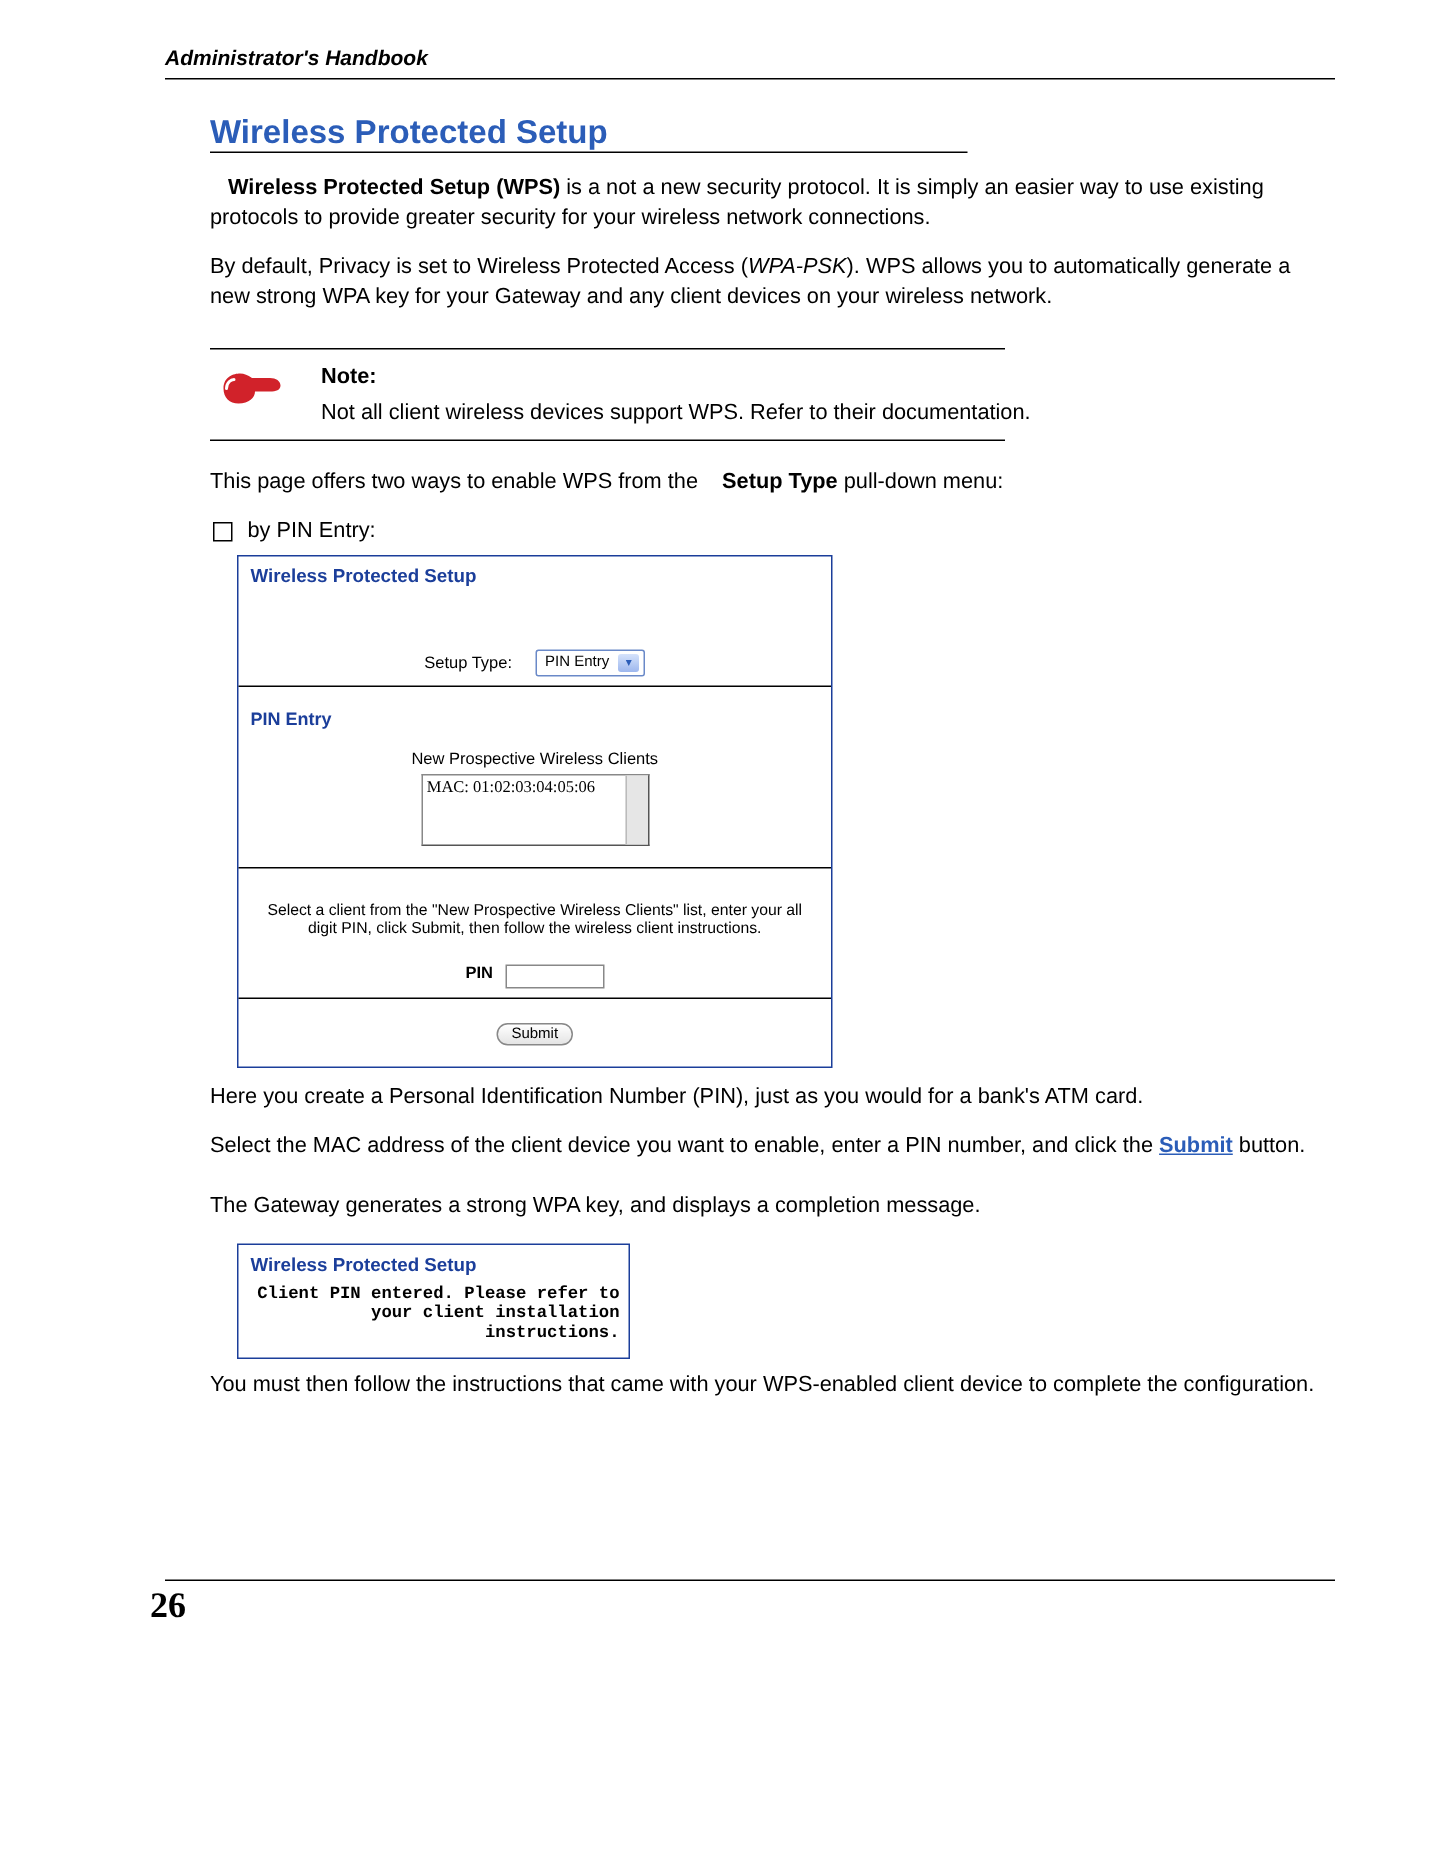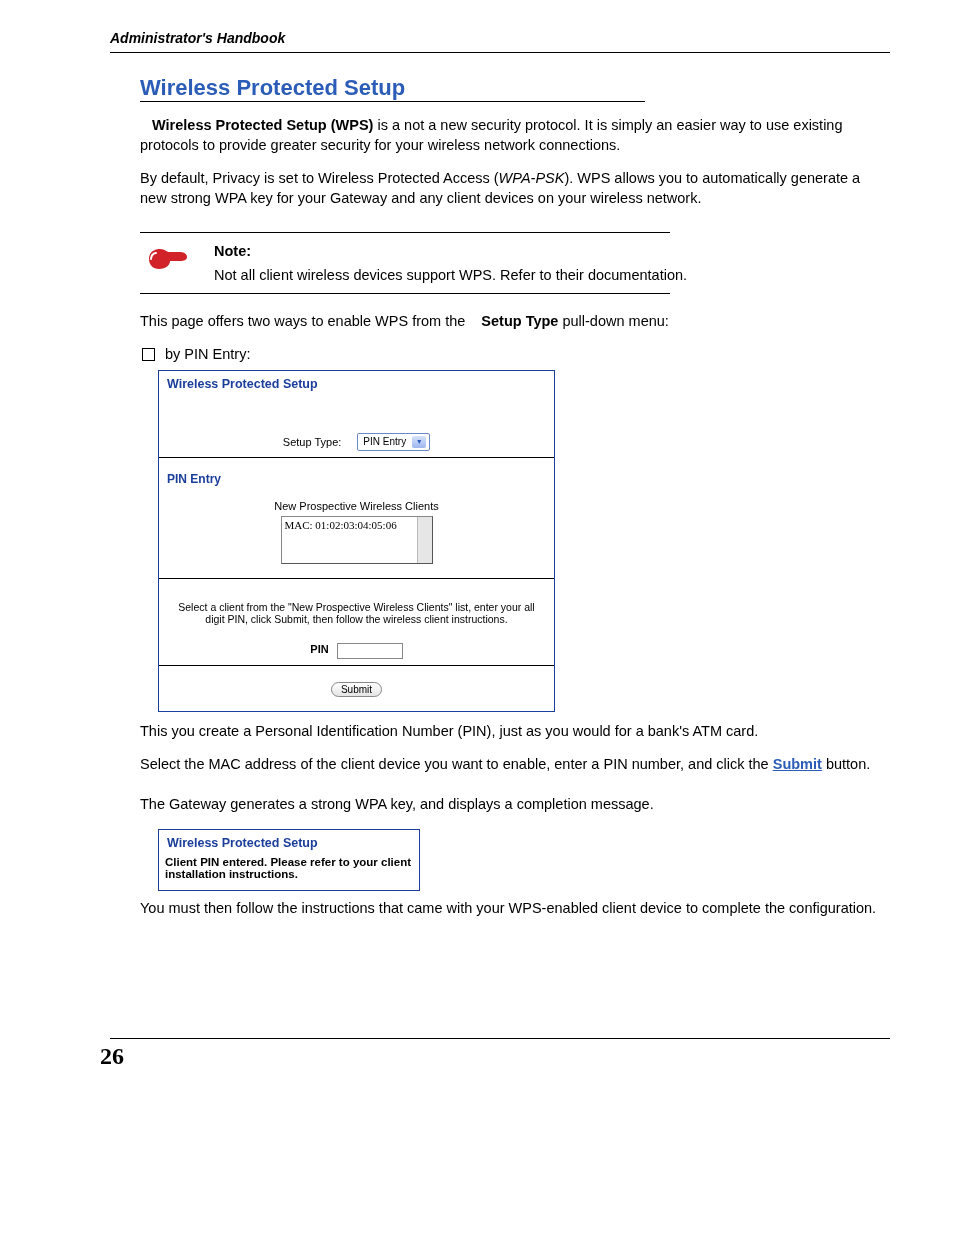--- a/index.html
+++ b/index.html
@@ -149,21 +149,21 @@
     background:linear-gradient(#fff,#e4e4e4);
     cursor:pointer;
   }
 
   .panel.small {
     width: 260px;
     margin: 4px 0 8px 18px;
   }
   .panel.small .msg {
     font-weight:bold; font-size:11.5px;
-    text-align:left; padding: 4px 6px 10px 6px;
+    text-align:right; padding: 4px 6px 10px 6px; font-family: Liberation Mono, monospace;
   }
 
   .footer {
     margin-top: 120px;
     border-top: 1px solid #000;
     padding-top: 4px;
   }
   .page-num {
     font-family: "Times New Roman", serif;
     font-weight: bold;
@@ -238,21 +238,21 @@
         <div class="instr">Select a client from the "New Prospective Wireless Clients" list, enter your all digit PIN, click Submit, then follow the wireless client instructions.</div>
         <div class="pin-row">
           <span class="lbl">PIN</span>
           <input type="text" value="" style="">
         </div>
         <hr class="thin-hr">
         <button class="submit-btn">Submit</button>
       </div>
     </div>
 
-    <p>This you create a Personal Identification Number (PIN), just as you would for a bank's ATM card.</p>
+    <p>Here you create a Personal Identification Number (PIN), just as you would for a bank's ATM card.</p>
     <p style="margin-bottom:20px">
       <span>Select the MAC address of the client device you want to enable, enter a PIN number, and click the </span><a href="#" class="link-inline">Submit</a><span> button.</span>
     </p>
     <p style="margin-top:4px">The Gateway generates a strong WPA key, and displays a completion message.</p>
 
     
     <div class="panel small">
       <div class="panel-title">Wireless Protected Setup</div>
       <div class="msg">Client PIN entered. Please refer to your client installation instructions.</div>
     </div>

